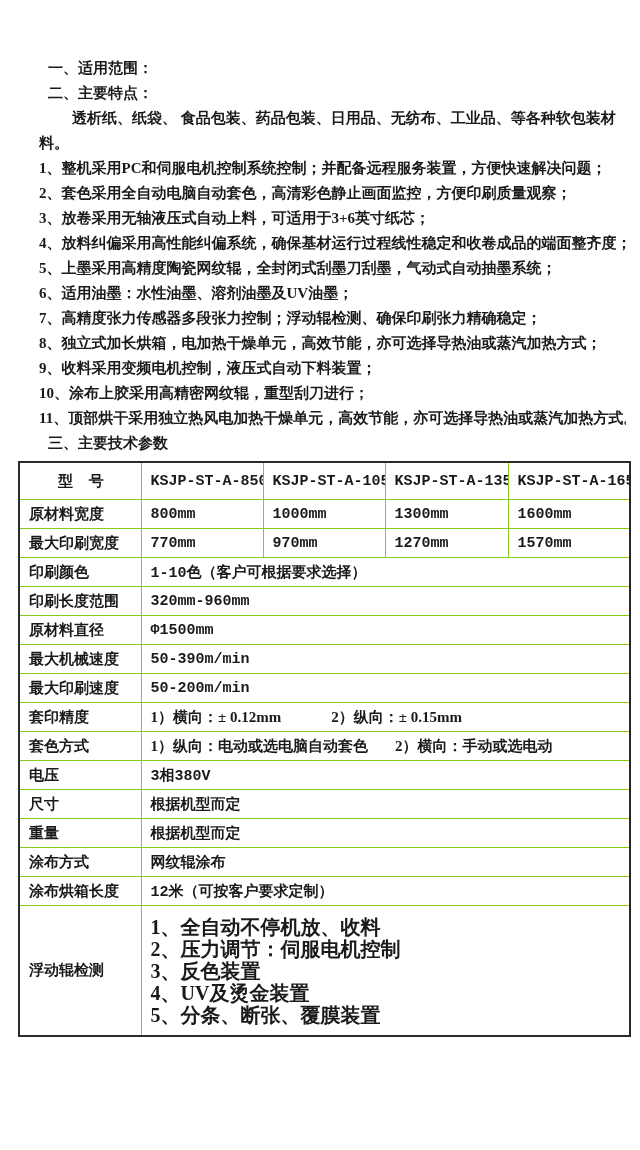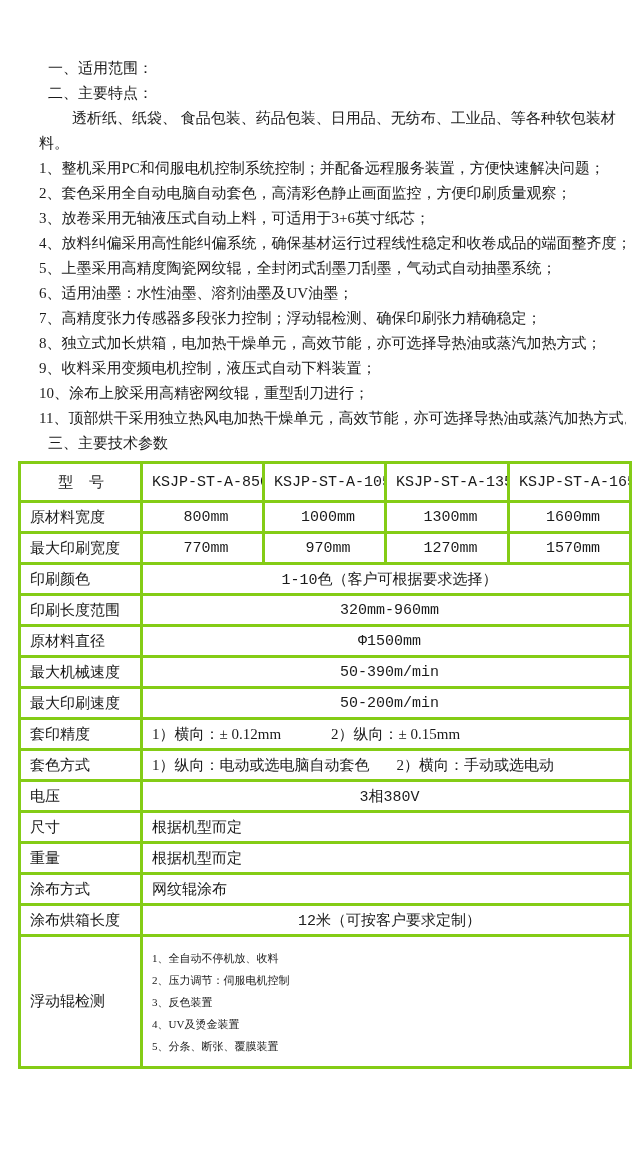--- a/index.html
+++ b/index.html
@@ -2,57 +2,57 @@
 <html><head>
 <meta charset="utf-8">
 <style>
   html, body { margin: 0; padding: 0; background: #ffffff; }
   body {
     width: 640px; height: 1150px;
     font-family: "Liberation Serif", "DejaVu Serif", serif;
     color: #1a1a1a;
     overflow: hidden;
   }
-  .doc { padding: 56px 14px 4px 39px; }
+  .doc { padding: 56px 14px 4px 39px; font-weight: bold; }
   .line { font-size: 15px; line-height: 25px; white-space: nowrap; overflow: hidden; }
   .heading { margin-left: 9px; }
   .para { text-indent: 33px; white-space: normal; line-height: 25px; }
   .features { }
   .feature { }
 
   table.specs {
     border-collapse: collapse;
     table-layout: fixed;
     width: 611px;
     margin-left: -21px;
     margin-top: 5px;
     border: 2px solid #2a2a2a;
   }
   table.specs td {
-    border: 3px solid #84cc16;
+    border: 1px solid #84cc16;
     font-size: 15px;
     padding: 0 2px 0 9px;
     vertical-align: middle;
     overflow: hidden;
     white-space: nowrap;
   }
   td.lbl { padding-left: 10px; }
   tr.hdr-row td { height: 36px; }
   td.hdr-label { text-align: center; font-size: 17px; letter-spacing: 6px; padding: 0; }
   td.model {
     font-family: "Liberation Mono", "DejaVu Sans Mono", monospace;
     font-size: 12px; padding-left: 3px; text-align: left;
   }
   tr.std-row td { height: 28px; }
-  .mono { font-family: "Liberation Mono", "DejaVu Sans Mono", monospace; font-size: 13px; text-align: center; }
+  .mono { font-family: "Liberation Mono", "DejaVu Sans Mono", monospace; font-size: 13px; }
   .part2-precision { margin-left: 50px; }
   .part2-method { margin-left: 27px; }
   tr.tall-row td { height: 129px; }
   td.opt-cell { vertical-align: middle; }
-  .opt-line { font-size: 11px; line-height: 22px; white-space: nowrap; }
+  .opt-line { font-size: 20px; line-height: 22px; white-space: nowrap; }
 </style>
 </head>
 <body>
 
 <div class="doc">
 
   <div class="line heading">一、适用范围：</div>
   <div class="line heading">二、主要特点：</div>
   <div class="line para">透析纸、纸袋、 食品包装、药品包装、日用品、无纺布、工业品、等各种软包装材料。</div>
 

